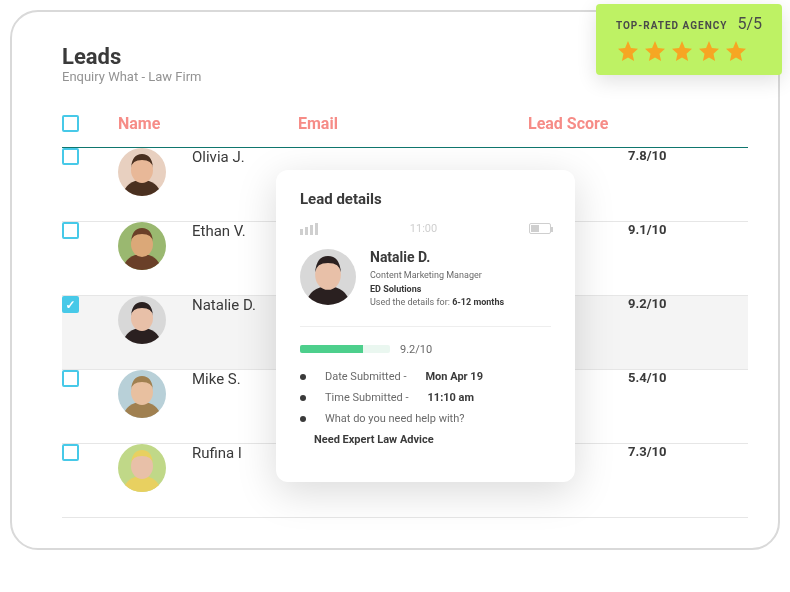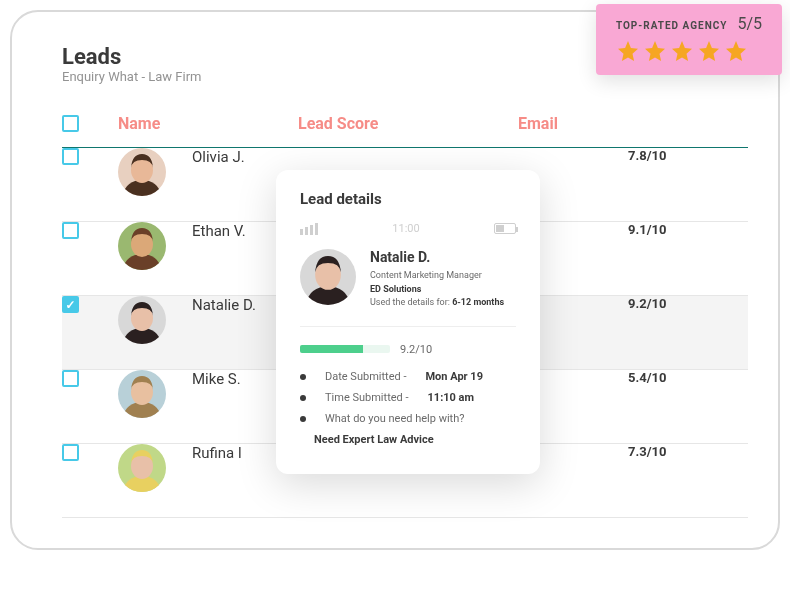--- a/index.html
+++ b/index.html
@@ -20,28 +20,28 @@
   .row .ava{width:48px;height:48px;border-radius:50%;margin-right:26px;flex-shrink:0;position:relative;overflow:hidden}
   .row .nm{width:110px;font-size:15px;color:#3a3a3a}
   .row .sp{flex:1}
   .row .score{width:120px;font-size:13px;font-weight:700;color:#3a3a3a}
   .cbox{width:17px;height:17px;border:2px solid #47c9e8;border-radius:2px;display:flex;align-items:center;justify-content:center;cursor:pointer}
   .cbox.on{background:#47c9e8}
   .cbox.on::after{content:"✓";color:#fff;font-size:12px;font-weight:bold;line-height:1}
   .ava svg{width:100%;height:100%}
 
   
-  .rating{position:absolute;right:8px;top:4px;background:#f9a8d4;border-radius:4px;padding:10px 20px 12px;box-shadow:0 6px 20px rgba(0,0,0,.12);z-index:30}
+  .rating{position:absolute;right:8px;top:4px;background:#bef264;border-radius:4px;padding:10px 20px 12px;box-shadow:0 6px 20px rgba(0,0,0,.12);z-index:30}
   .rating-head{font-size:10px;letter-spacing:1px;font-weight:700;color:#4a4a4a;display:inline}
   .rating-score{font-size:16px;color:#4a4a4a;margin-left:6px}
   .stars{margin-top:6px;display:flex;gap:3px}
   .star{width:24px;height:24px;fill:#f6a623}
 
   
-  .card{position:absolute;left:276px;top:170px;width:264px;background:#fff;border-radius:12px;box-shadow:0 10px 40px rgba(0,0,0,.15);padding:20px 24px 28px;z-index:20}
+  .card{position:absolute;left:276px;top:170px;width:299px;background:#fff;border-radius:12px;box-shadow:0 10px 40px rgba(0,0,0,.15);padding:20px 24px 36px;z-index:20}
   .card-title{font-size:15px;font-weight:700;color:#3a3a3a;margin-bottom:14px}
   .statusbar{display:flex;align-items:center;justify-content:space-between;color:#cfcfcf;font-size:11px;margin-bottom:14px}
   .bars{display:flex;gap:2px;align-items:flex-end}
   .bars span{width:3px;background:#cfcfcf;display:block}
   .bars span:nth-child(1){height:6px}.bars span:nth-child(2){height:8px}.bars span:nth-child(3){height:10px}.bars span:nth-child(4){height:12px}
   .batt{width:22px;height:11px;border:1px solid #cfcfcf;border-radius:2px;position:relative}
   .batt::after{content:"";position:absolute;right:-3px;top:3px;width:2px;height:5px;background:#cfcfcf}
   .batt i{display:block;width:8px;height:7px;background:#cfcfcf;margin:1px}
   .profile{display:flex;gap:14px;align-items:flex-start;padding-bottom:16px;border-bottom:1px solid #eee;margin-bottom:16px}
   .profile .ava{width:56px;height:56px;border-radius:50%;overflow:hidden;flex-shrink:0}
@@ -64,22 +64,22 @@
 
 <div class="frame">
   <div class="title">Leads</div>
   <div class="subtitle">Enquiry What - Law Firm</div>
 
   <div class="thead">
     <div class="chk">
         <div class="cbox"></div>
       </div>
     <div class="h h-name">Name</div>
+    <div class="h h-email">Email</div>
     <div class="h h-score">Lead Score</div>
-    <div class="h h-email">Email</div>
   </div>
 
   <div class="rows" id="rows">
       <div class="row">
     <div class="chk">
           <div class="cbox "></div>
         </div>
     <div class="ava"><svg viewBox="0 0 48 48">
             <rect width="48" height="48" fill="#e8d0c0"></rect>
             <ellipse cx="24" cy="46" rx="18" ry="14" fill="#4a3020"></ellipse>

